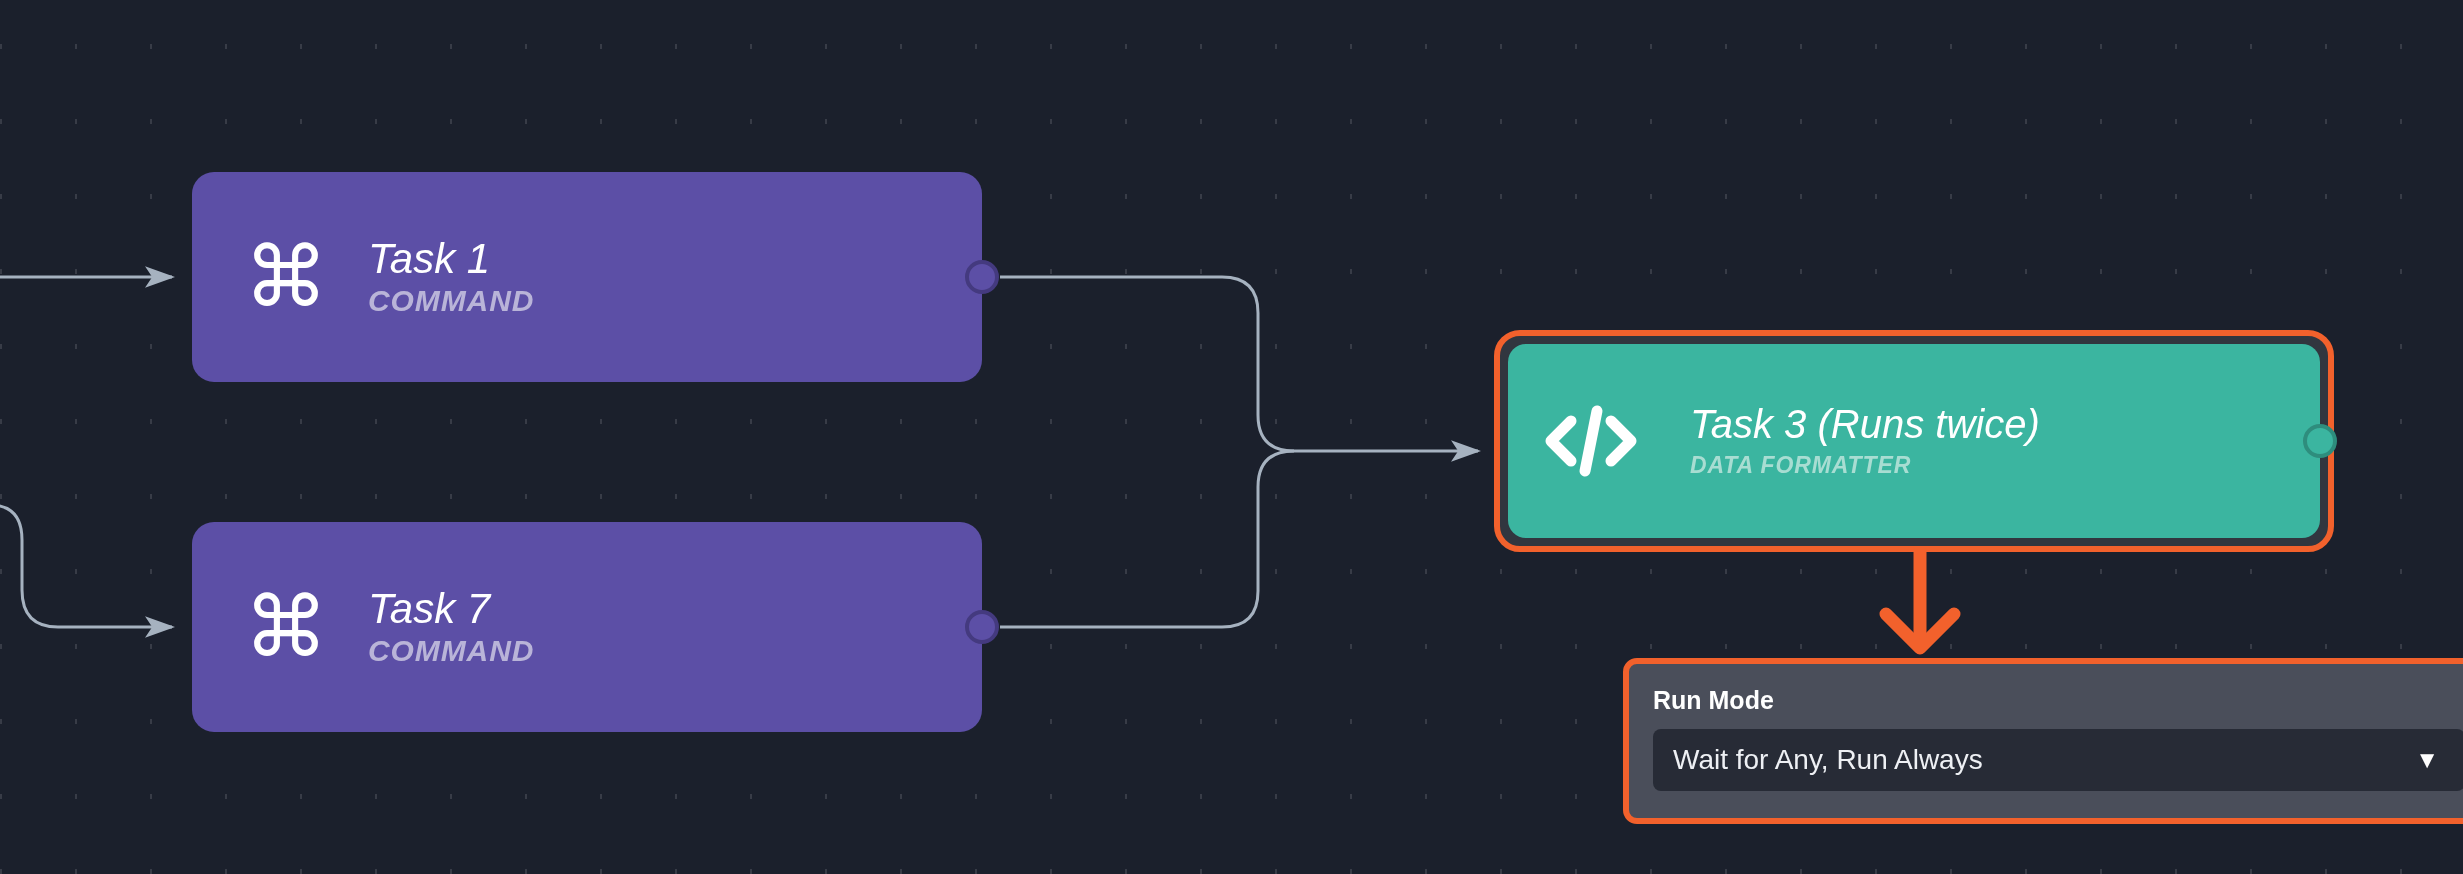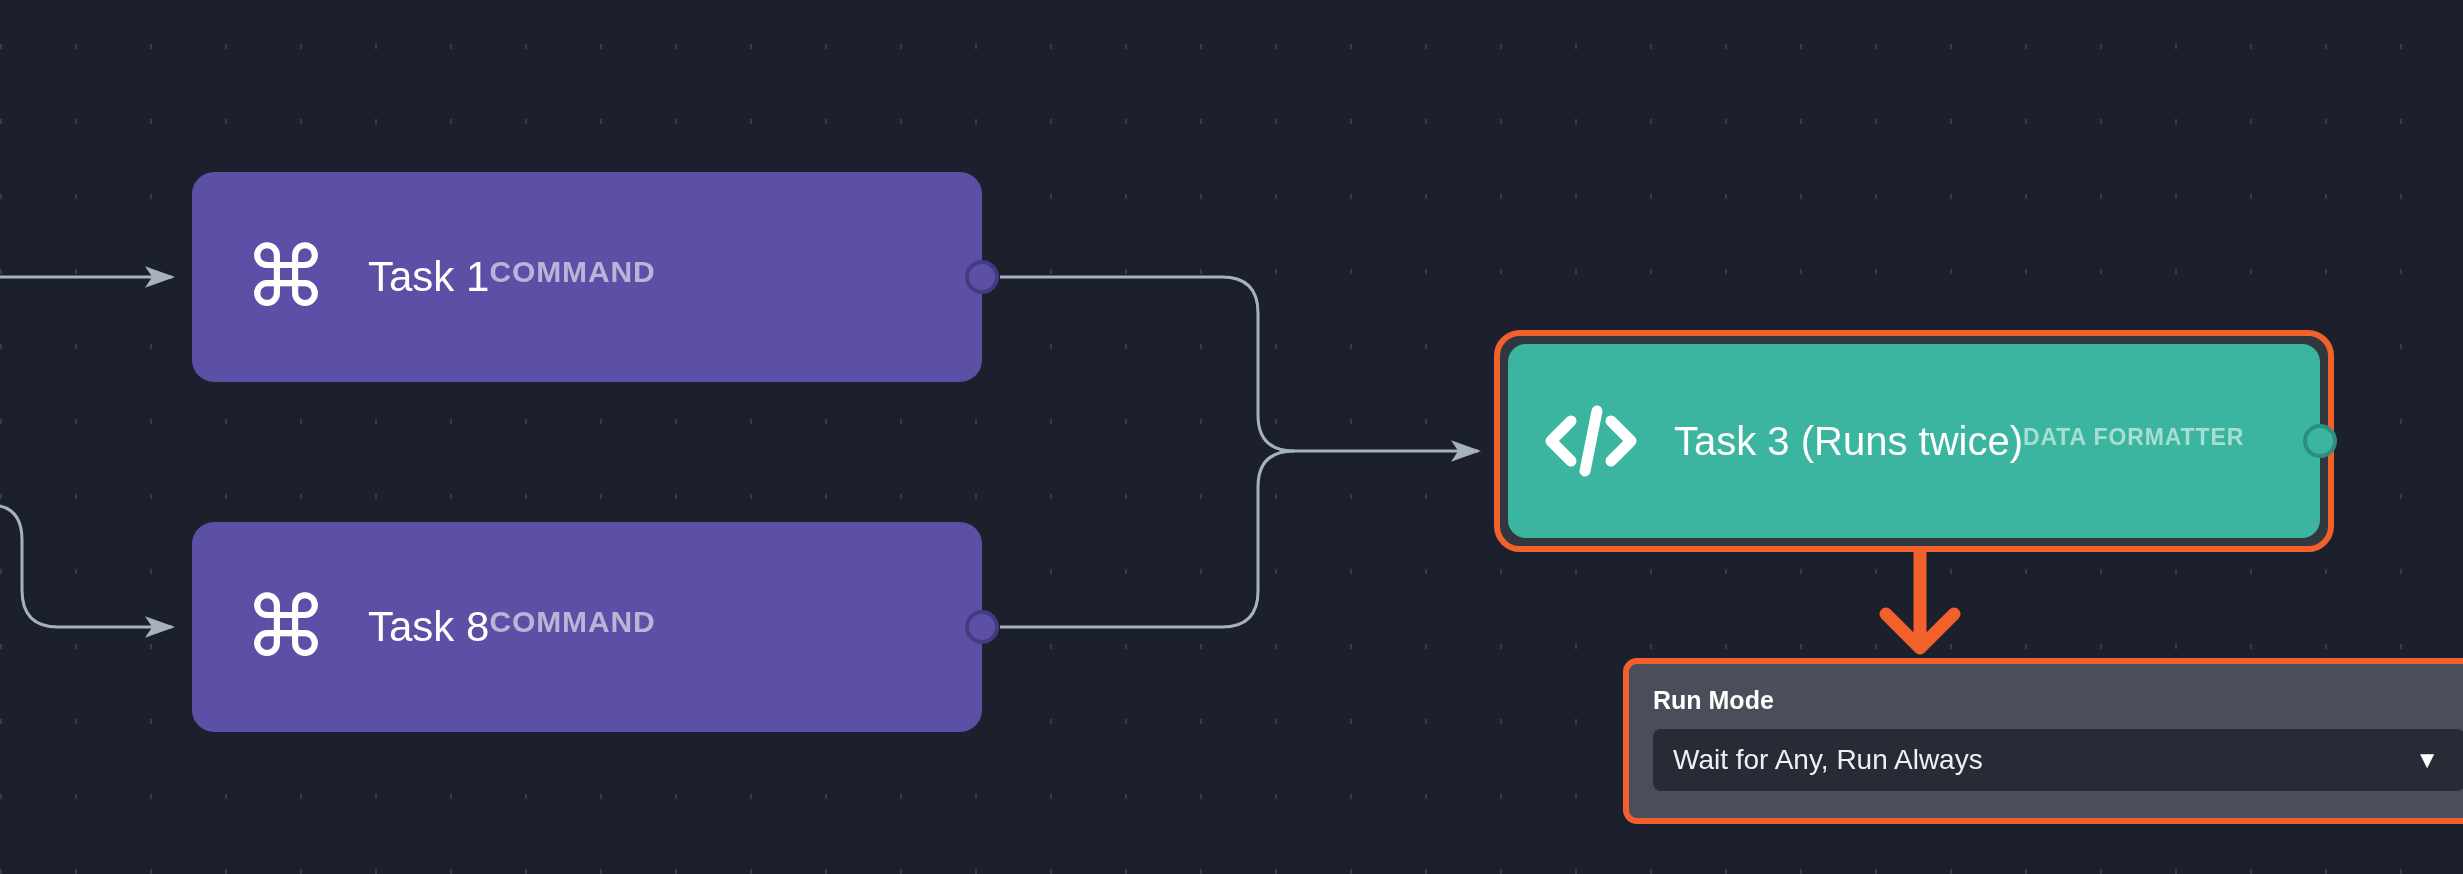--- a/index.html
+++ b/index.html
@@ -56,22 +56,23 @@
     border-radius: 22px;
   }
   .node .icon-slot {
     flex: 0 0 auto;
     display: flex;
     align-items: center;
     justify-content: center;
   }
   .node .labels {
     display: flex;
-    flex-direction: row;
+    flex-direction: column;
     justify-content: center;
+    font-style: italic;
   }
   .node .node-title {
     color: #ffffff;
     font-weight: 400;
     white-space: nowrap;
   }
   .node .node-subtitle {
     font-weight: 700;
     letter-spacing: 0.9px;
     white-space: nowrap;
@@ -111,21 +112,21 @@
   }
   .node-formatter {
     position: relative;
     left: 0; top: 0;
     width: 100%;
     height: 100%;
     background: #3bb5a0;
     border-radius: 18px;
   }
   .node-formatter .icon-slot { width: 118px; margin-left: 24px; }
-  .node-formatter .labels { margin-left: 24px; }
+  .node-formatter .labels { margin-left: 40px; }
   .node-formatter .node-title { font-size: 40px; line-height: 1.12; }
   .node-formatter .node-subtitle {
     font-size: 23px;
     color: #a8ddd2;
     line-height: 1.25;
     margin-top: 4px;
   }
 
   
   .port {
@@ -242,21 +243,21 @@
       <span class="node-subtitle">COMMAND</span>
     </span>
     <span class="port port-purple"></span>
   </div>
 
   <div class="node node-command" id="node-task-2">
     <span class="icon-slot">
       <span class="glyph-command">⌘</span>
     </span>
     <span class="labels">
-      <span class="node-title">Task 8</span>
+      <span class="node-title">Task 7</span>
       <span class="node-subtitle">COMMAND</span>
     </span>
     <span class="port port-purple"></span>
   </div>
 
   <div class="highlight-wrap" id="highlight-task-3">
     <div class="node node-formatter">
       <span class="icon-slot">
         <svg class="svg-code" width="92" height="74" viewBox="0 0 92 74" xmlns="http://www.w3.org/2000/svg" aria-hidden="true">
           <g fill="none" stroke="#ffffff" stroke-width="11" stroke-linecap="round" stroke-linejoin="round">

